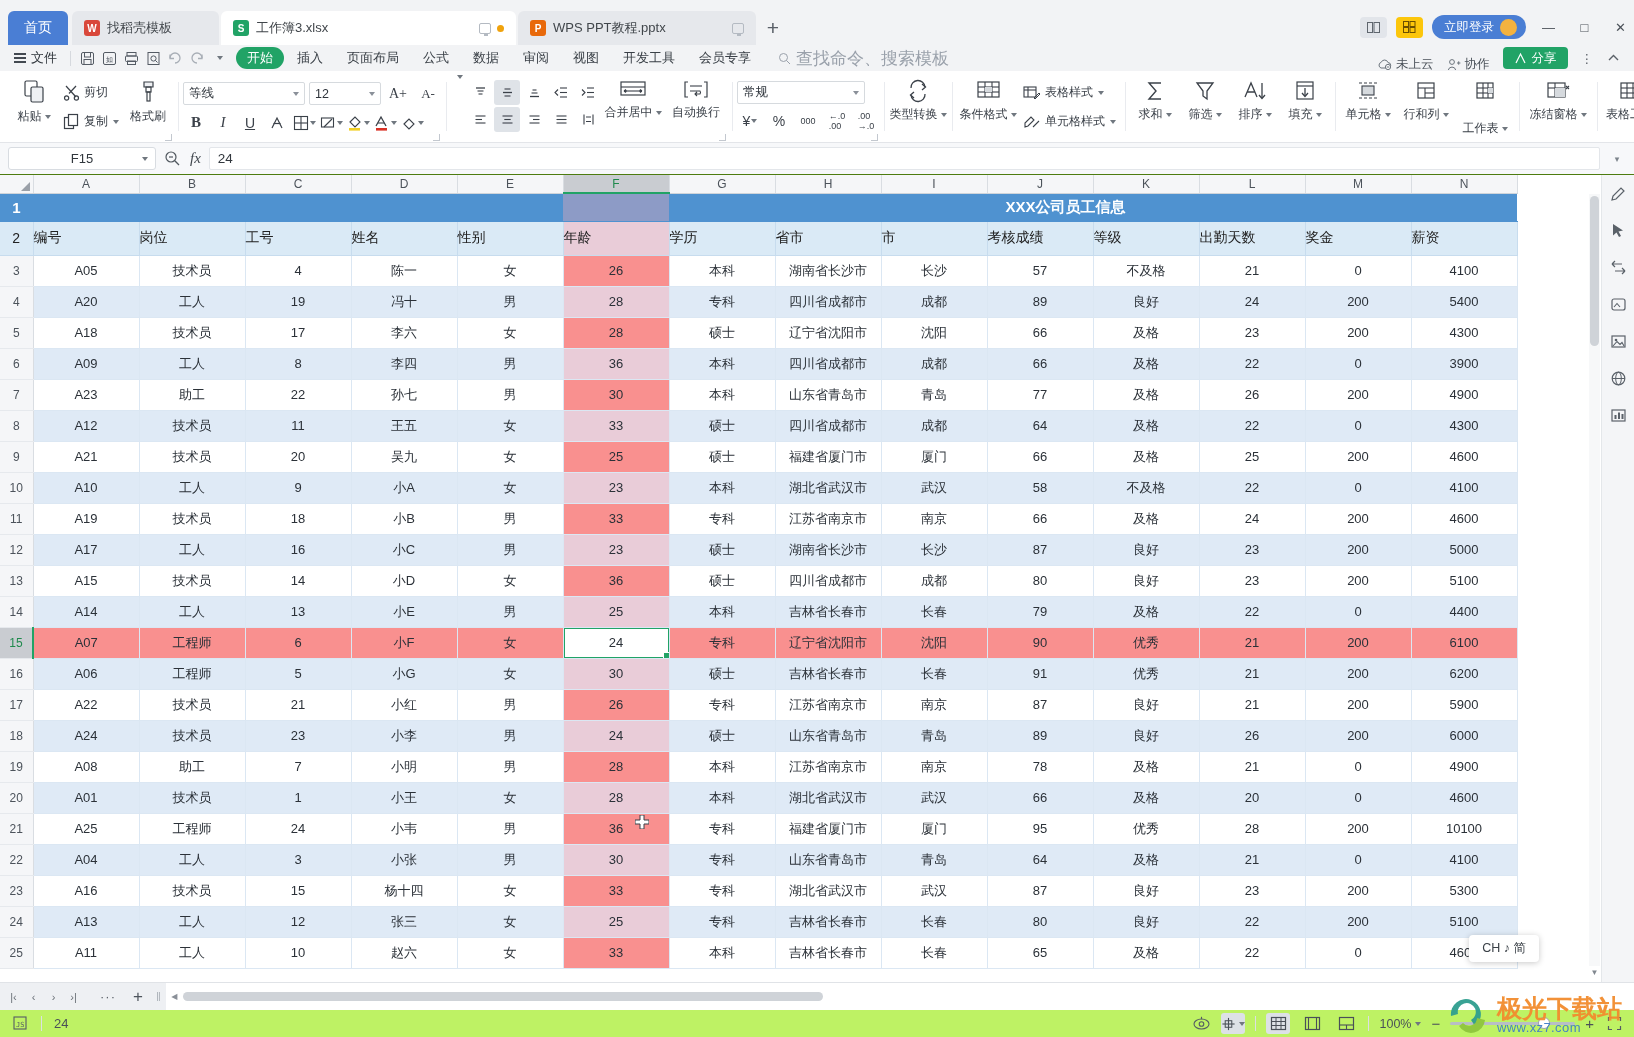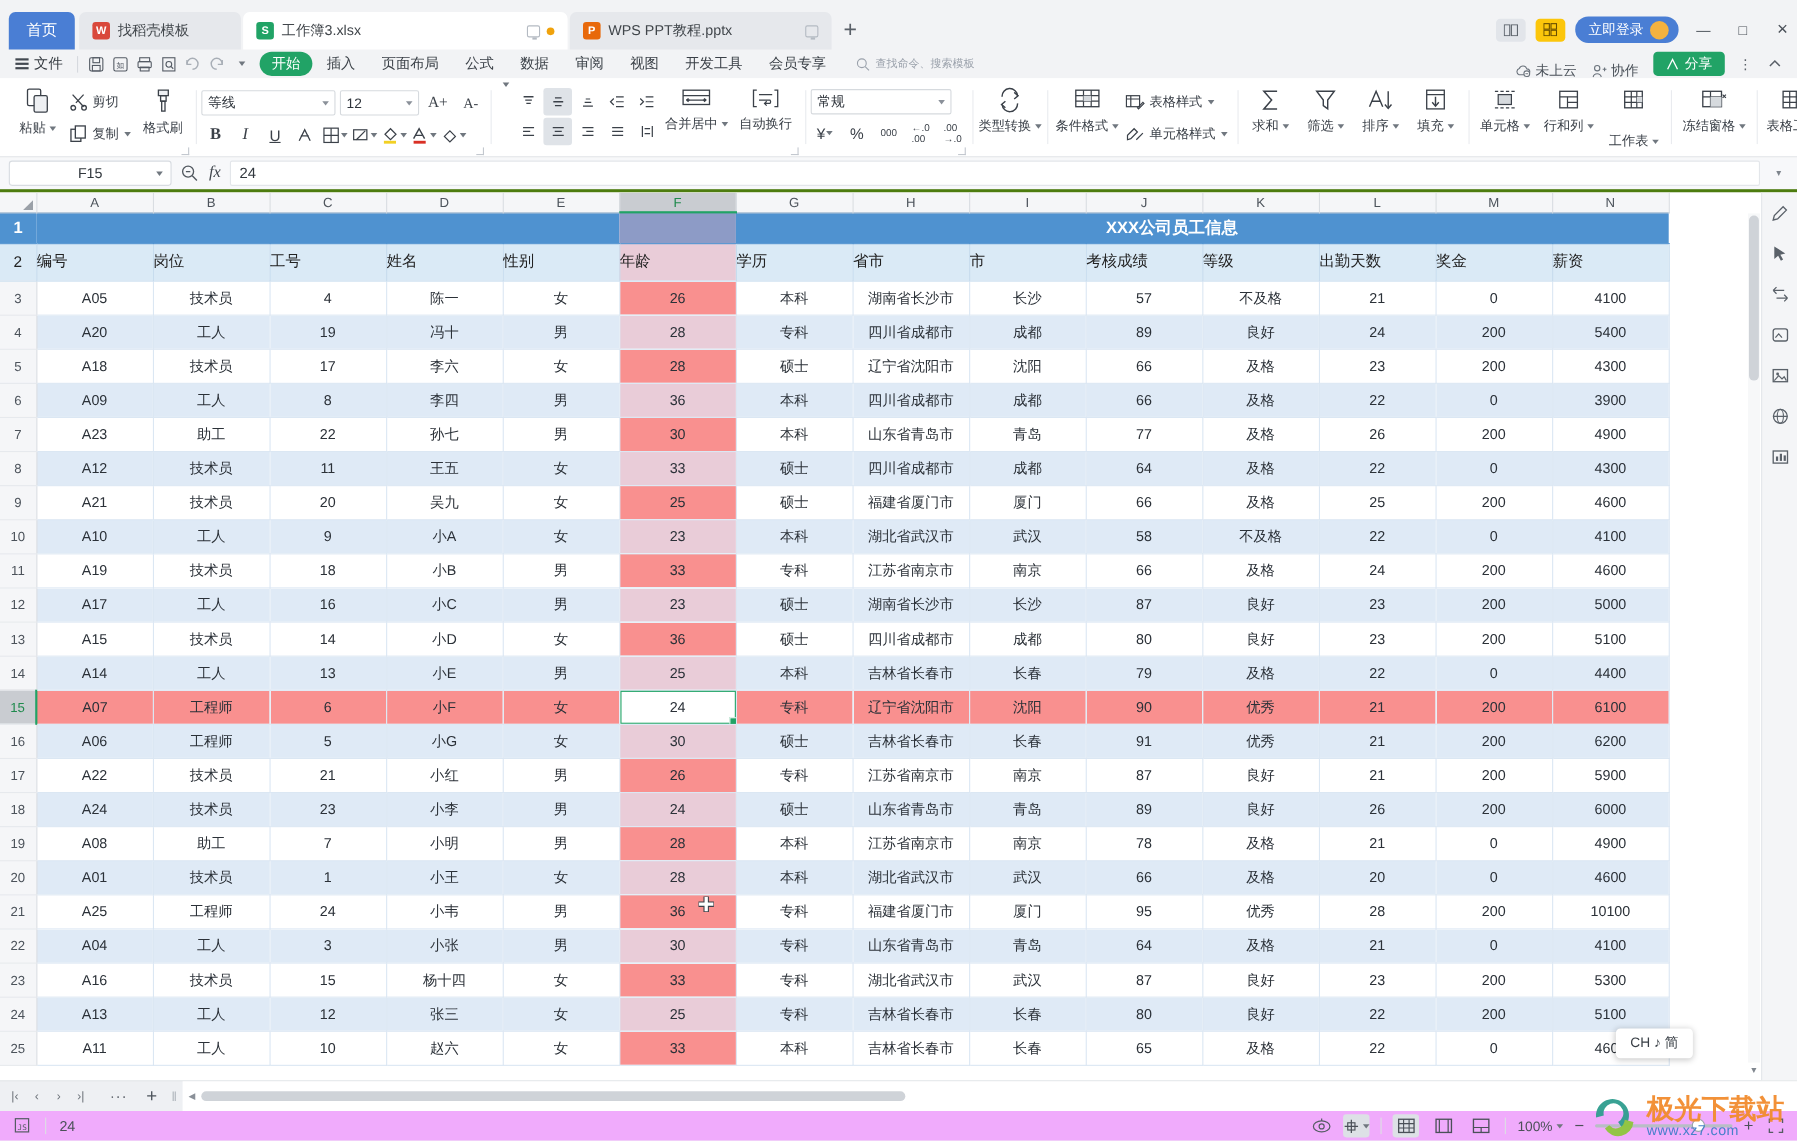--- a/index.html
+++ b/index.html
@@ -44,21 +44,21 @@
   .menubar{ height:26px; background:#f2f3f5; display:flex; align-items:center; padding:0 6px; gap:0; flex:0 0 26px; font-size:13px; }
   .mfile{ display:flex; align-items:center; gap:5px; padding:0 8px; height:22px; }
   .hamb{ display:inline-flex; flex-direction:column; gap:2.5px; }
   .hamb i{ display:block; width:12px; height:1.5px; background:#434951; }
   .qsep{ width:1px; height:15px; background:#d6d9de; margin:0 5px; }
   .qicon{ width:22px; height:22px; display:flex; align-items:center; justify-content:center; color:#545b64; }
   .qicon svg{ display:block; }
   .menu-items{ display:flex; align-items:center; gap:2px; margin-left:6px; }
   .mi{ padding:2px 11px; border-radius:11px; color:#3a4047; white-space:nowrap; }
   .mi.active{ background:#21a366; color:#fff; }
-  .find{ display:flex; align-items:center; gap:5px; color:#9aa1ab; margin-left:16px; font-size:10px; }
+  .find{ display:flex; align-items:center; gap:5px; color:#9aa1ab; margin-left:16px; font-size:17px; }
   .menubar-right{ margin-left:auto; display:flex; align-items:center; gap:13px; padding-right:8px; color:#4a5159; font-size:12.5px; }
   .mb-item{ display:flex; align-items:center; gap:4px;margin-top:13px; }
   .share-btn{ background:#21a366; color:#fff; border-radius:4px; height:22px; padding:0 11px; display:flex; align-items:center; gap:5px; font-size:12.5px; }
   .dots3{ color:#5a6068; letter-spacing:1px; }
 
   
   .ribbon{ height:72px; background:#fff; border-bottom:1px solid #e3e5e9; display:flex; align-items:stretch; padding:2px 0 0 4px; flex:0 0 72px; position:relative; }
   .rgroup{ display:flex; align-items:flex-start; padding:2px 5px 0 5px; position:relative; height:100%; }
   .rgroup + .rgroup::before{ content:""; position:absolute; left:0; top:9px; bottom:11px; width:1px; background:#e9ebef; }
   .bigbtn{ width:50px; height:62px; display:flex; flex-direction:column; align-items:center; justify-content:flex-start; padding-top:4px; gap:3px; font-size:12px; color:#3b4149; }
@@ -77,21 +77,21 @@
   .bold{ font-weight:bold; font-size:15px; font-family:"Liberation Serif",serif; }
   .ital{ font-style:italic; font-size:15px; font-family:"Liberation Serif",serif; }
   .undl{ text-decoration:underline; font-size:14px; }
   .alignrows{ display:flex; flex-direction:column; gap:2px; padding-top:5px; }
   .arow{ display:flex; align-items:center; gap:1px; }
   .numbox{ width:128px; height:23px; }
   .grp-label{ position:absolute; bottom:1px; right:6px; width:7px; height:7px; border-right:1px solid #c3c8cf; border-bottom:1px solid #c3c8cf; }
   .ribbon-updown{ width:16px; display:flex; flex-direction:column; align-items:center; justify-content:center; gap:9px; color:#7b828a; font-size:9px; }
 
   
-  .formulabar{ height:32px; background:#f7f8fa; display:flex; align-items:center; padding:0 8px; gap:8px; flex:0 0 32px; border-bottom:3px solid #4d7c0f; }
+  .formulabar{ height:32px; background:#f7f8fa; display:flex; align-items:center; padding:0 8px; gap:8px; flex:0 0 32px; border-bottom:1px solid #4d7c0f; }
   .namebox{ width:148px; height:23px; background:#fff; border:1px solid #d8dce1; border-radius:3px; display:flex; align-items:center; justify-content:center; position:relative; font-size:13px; }
   .namebox .nb-caret{ position:absolute; right:7px; }
   .fx-wrap{ display:flex; align-items:center; gap:9px; }
   .fx{ font-family:"Liberation Serif",serif; font-style:italic; font-size:15px; color:#41474e; }
   .fbox{ flex:1; height:23px; background:#fff; border:1px solid #e3e6ea; border-radius:2px; display:flex; align-items:center; padding:0 8px; font-size:13.5px; }
   .fb-right{ width:18px; display:flex; align-items:center; justify-content:center; color:#7d848c; font-size:9px; }
 
   
   .gridwrap{ flex:1; display:flex; overflow:hidden; background:#fff; position:relative; }
   .grid{ flex:1; overflow:hidden; position:relative; }
@@ -137,21 +137,21 @@
   .sh-tab.blue{ background:#bcd9f0; }
   .sh-tab.orange{ background:#edab80; }
   .sh-more{ padding:0 9px; color:#5a6068; letter-spacing:1px; }
   .sh-plus{ padding:0 8px; font-size:17px; color:#4d545c; font-weight:300; }
   .sh-sep{ padding:0 5px; color:#aeb4bb; font-size:12px; }
   .hthumbtrack{ flex:1; height:28px; background:#fff; display:flex; align-items:center; padding:0 2px; }
   .hsarrow{ width:13px; text-align:center; color:#8a9098; font-size:8px; }
   .hthumb{ flex:1; height:9px; background:#cfd3d8; border-radius:5px; margin:0 2px; max-width:640px; }
 
   
-  .statusbar{ height:27px; background:#f0abfc; display:flex; align-items:center; padding:0 10px; gap:12px; flex:0 0 27px; font-size:12px; color:#4b5158; position:relative; }
+  .statusbar{ height:27px; background:#bef264; display:flex; align-items:center; padding:0 10px; gap:12px; flex:0 0 27px; font-size:12px; color:#4b5158; position:relative; }
   .sb-left{ display:flex; align-items:center; gap:9px; }
   .sb-ic{ width:20px; height:20px; display:flex; align-items:center; justify-content:center; color:#555c64; }
   .sb-val{ padding-left:12px; border-left:1px solid #dcdfe3; margin-left:2px; font-size:13px; }
   .sb-right{ margin-left:auto; display:flex; align-items:center; gap:10px; }
   .viewbtn{ width:24px; height:21px; display:flex; align-items:center; justify-content:center; border-radius:3px; color:#4a5058; }
   .viewbtn.on{ background:#dde1e6; }
   .zoomtrack{ width:125px; height:3px; background:#b8bec5; border-radius:2px; position:relative; }
   .zoomknob{ position:absolute; left:88px; top:-5px; width:12px; height:12px; border-radius:50%; background:#fff; border:1.5px solid #9ba2aa; }
   .sb-sep{ width:1px; height:15px; background:#dcdfe3; }
 

